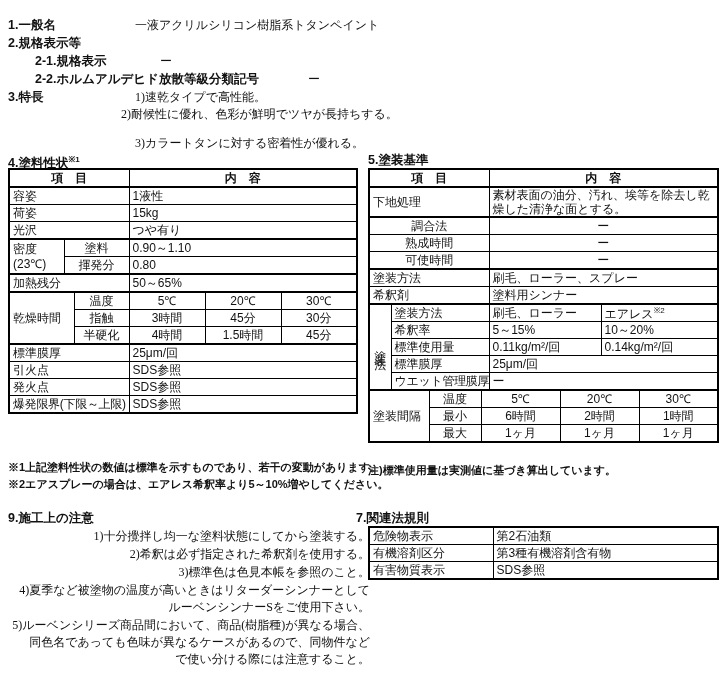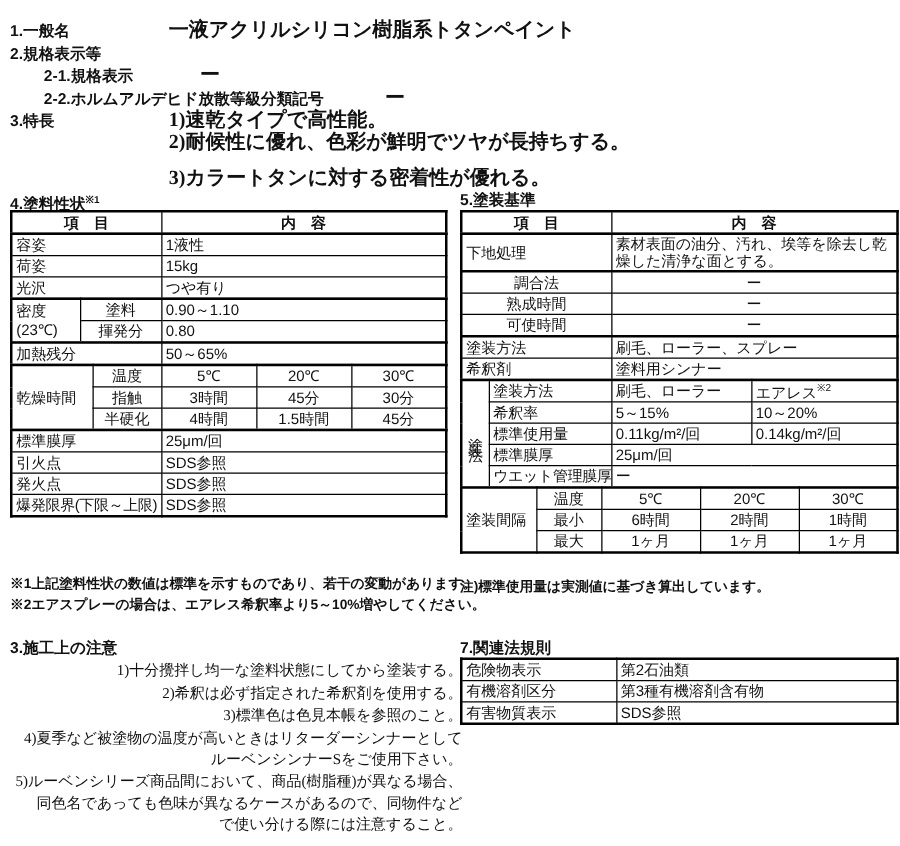--- a/index.html
+++ b/index.html
@@ -2,21 +2,21 @@
 <html><head>
 <meta charset="utf-8">
 <style>
   html,body { margin:0; padding:0; background:#fff; }
   #canvas {
     position:relative; width:720px; height:677px; background:#ffffff;
     font-family:"Liberation Sans", sans-serif; color:#111;
   }
   .abs { position:absolute; }
   .heading { font-weight:bold; font-size:12.5px; line-height:14px; white-space:nowrap; }
-  .serif { font-family:"Liberation Serif", serif; font-size:16px; line-height:14px; white-space:nowrap;font-weight:bold; }
+  .serif { font-family:"Liberation Serif", serif; font-size:12px; line-height:14px; white-space:nowrap; }
   .sup { font-size:8px; vertical-align:super; font-weight:bold; }
   .sup2 { font-size:8px; vertical-align:super; }
 
   table.tbl { border-collapse:collapse; table-layout:fixed; border:2px solid #000; background:#fff; }
   table.tbl td {
     border:1px solid #000; font-size:12px; line-height:1.18;
     padding:0 3px; height:16px; overflow:hidden; word-break:break-all;
     vertical-align:middle;
   }
   table.stack { margin-top:-2px; }
@@ -48,21 +48,21 @@
   <div class="abs heading" style="left:8px;top:36px;">2.規格表示等</div>
 
   <div class="abs heading" style="left:35px;top:54px;">2-1.規格表示</div>
   <div class="abs serif" style="left:160px;top:54px;">ー</div>
 
   <div class="abs heading" style="left:35px;top:72px;">2-2.ホルムアルデヒド放散等級分類記号</div>
   <div class="abs serif" style="left:308px;top:72px;">ー</div>
 
   <div class="abs heading" style="left:8px;top:90px;">3.特長</div>
   <div class="abs serif" style="left:135px;top:90px;">1)速乾タイプで高性能。</div>
-  <div class="abs serif" style="left:135px;top:107px;text-align:right;">2)耐候性に優れ、色彩が鮮明でツヤが長持ちする。</div>
+  <div class="abs serif" style="left:121px;top:107px;text-align:right;">2)耐候性に優れ、色彩が鮮明でツヤが長持ちする。</div>
   <div class="abs serif" style="left:135px;top:124px;margin-top:12px;">3)カラートタンに対する密着性が優れる。</div>
 
   <div class="abs heading" style="left:8px;top:153px;">
     <span>4.塗料性状</span><span class="sup">※1</span>
   </div>
 
   <div class="abs" style="left:8px;top:168px;width:348px;">
 
     <table class="tbl" style="width:348px;">
       <colgroup>
@@ -323,33 +323,33 @@
         <td class="c">1ヶ月</td>
         <td class="c">1ヶ月</td>
         <td class="c">1ヶ月</td>
       </tr>
     </tbody>
       </table>
   </div>
 
   <div class="abs note" style="left:368px;top:462px;">注)標準使用量は実測値に基づき算出しています。</div>
 
-  <div class="abs heading" style="left:8px;top:511px;">3.施工上の注意</div>
+  <div class="abs heading" style="left:8px;top:511px;">9.施工上の注意</div>
   <div class="abs" style="left:8px;top:528px;width:362px;text-align:right;">
     <div class="s6item">1)十分攪拌し均一な塗料状態にしてから塗装する。</div>
     <div class="s6item">2)希釈は必ず指定された希釈剤を使用する。</div>
     <div class="s6item">3)標準色は色見本帳を参照のこと。</div>
     <div class="s6item">4)夏季など被塗物の温度が高いときはリターダーシンナーとして
 　ルーベンシンナーSをご使用下さい。</div>
     <div class="s6item">5)ルーベンシリーズ商品間において、商品(樹脂種)が異なる場合、
 　同色名であっても色味が異なるケースがあるので、同物件など
 　で使い分ける際には注意すること。</div>
   </div>
 
-  <div class="abs heading" style="left:368px;top:511px;">7.関連法規則</div>
+  <div class="abs heading" style="left:356px;top:511px;">7.関連法規則</div>
   <table class="tbl abs" style="left:368px;top:526px;width:349px;">
     <colgroup>
         <col style="width:124px">
         <col style="width:225px">
       </colgroup>
     <tbody>
         <tr>
       <td>危険物表示</td>
       <td>第2石油類</td>
     </tr>

